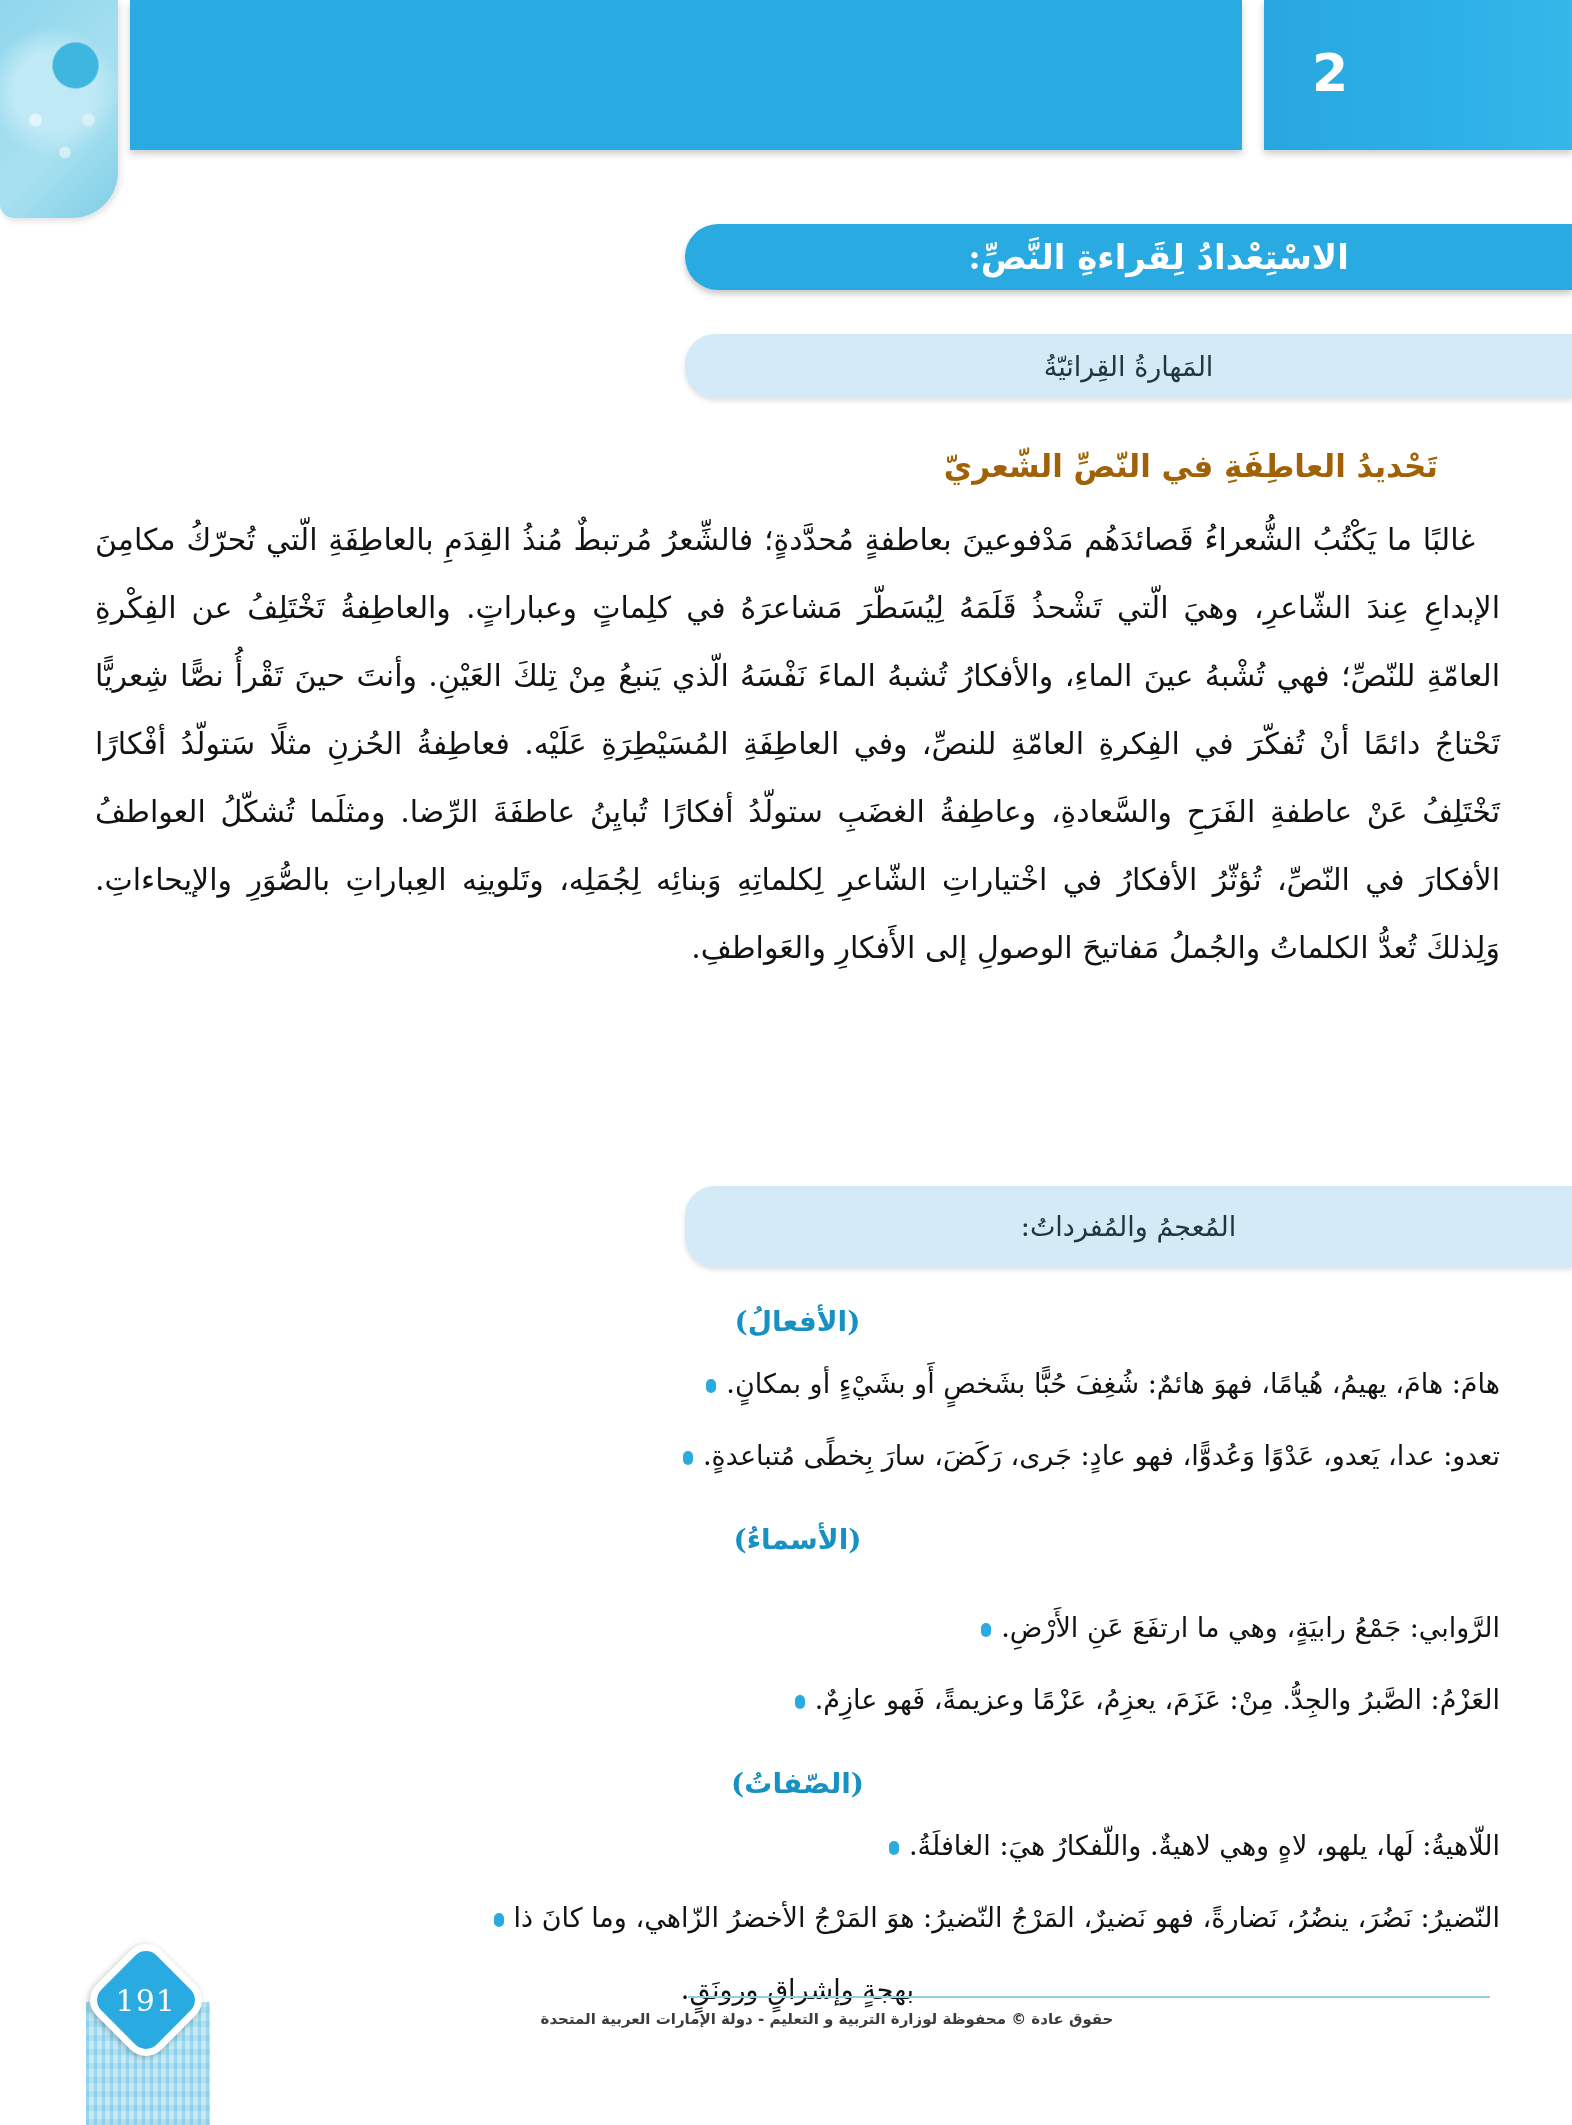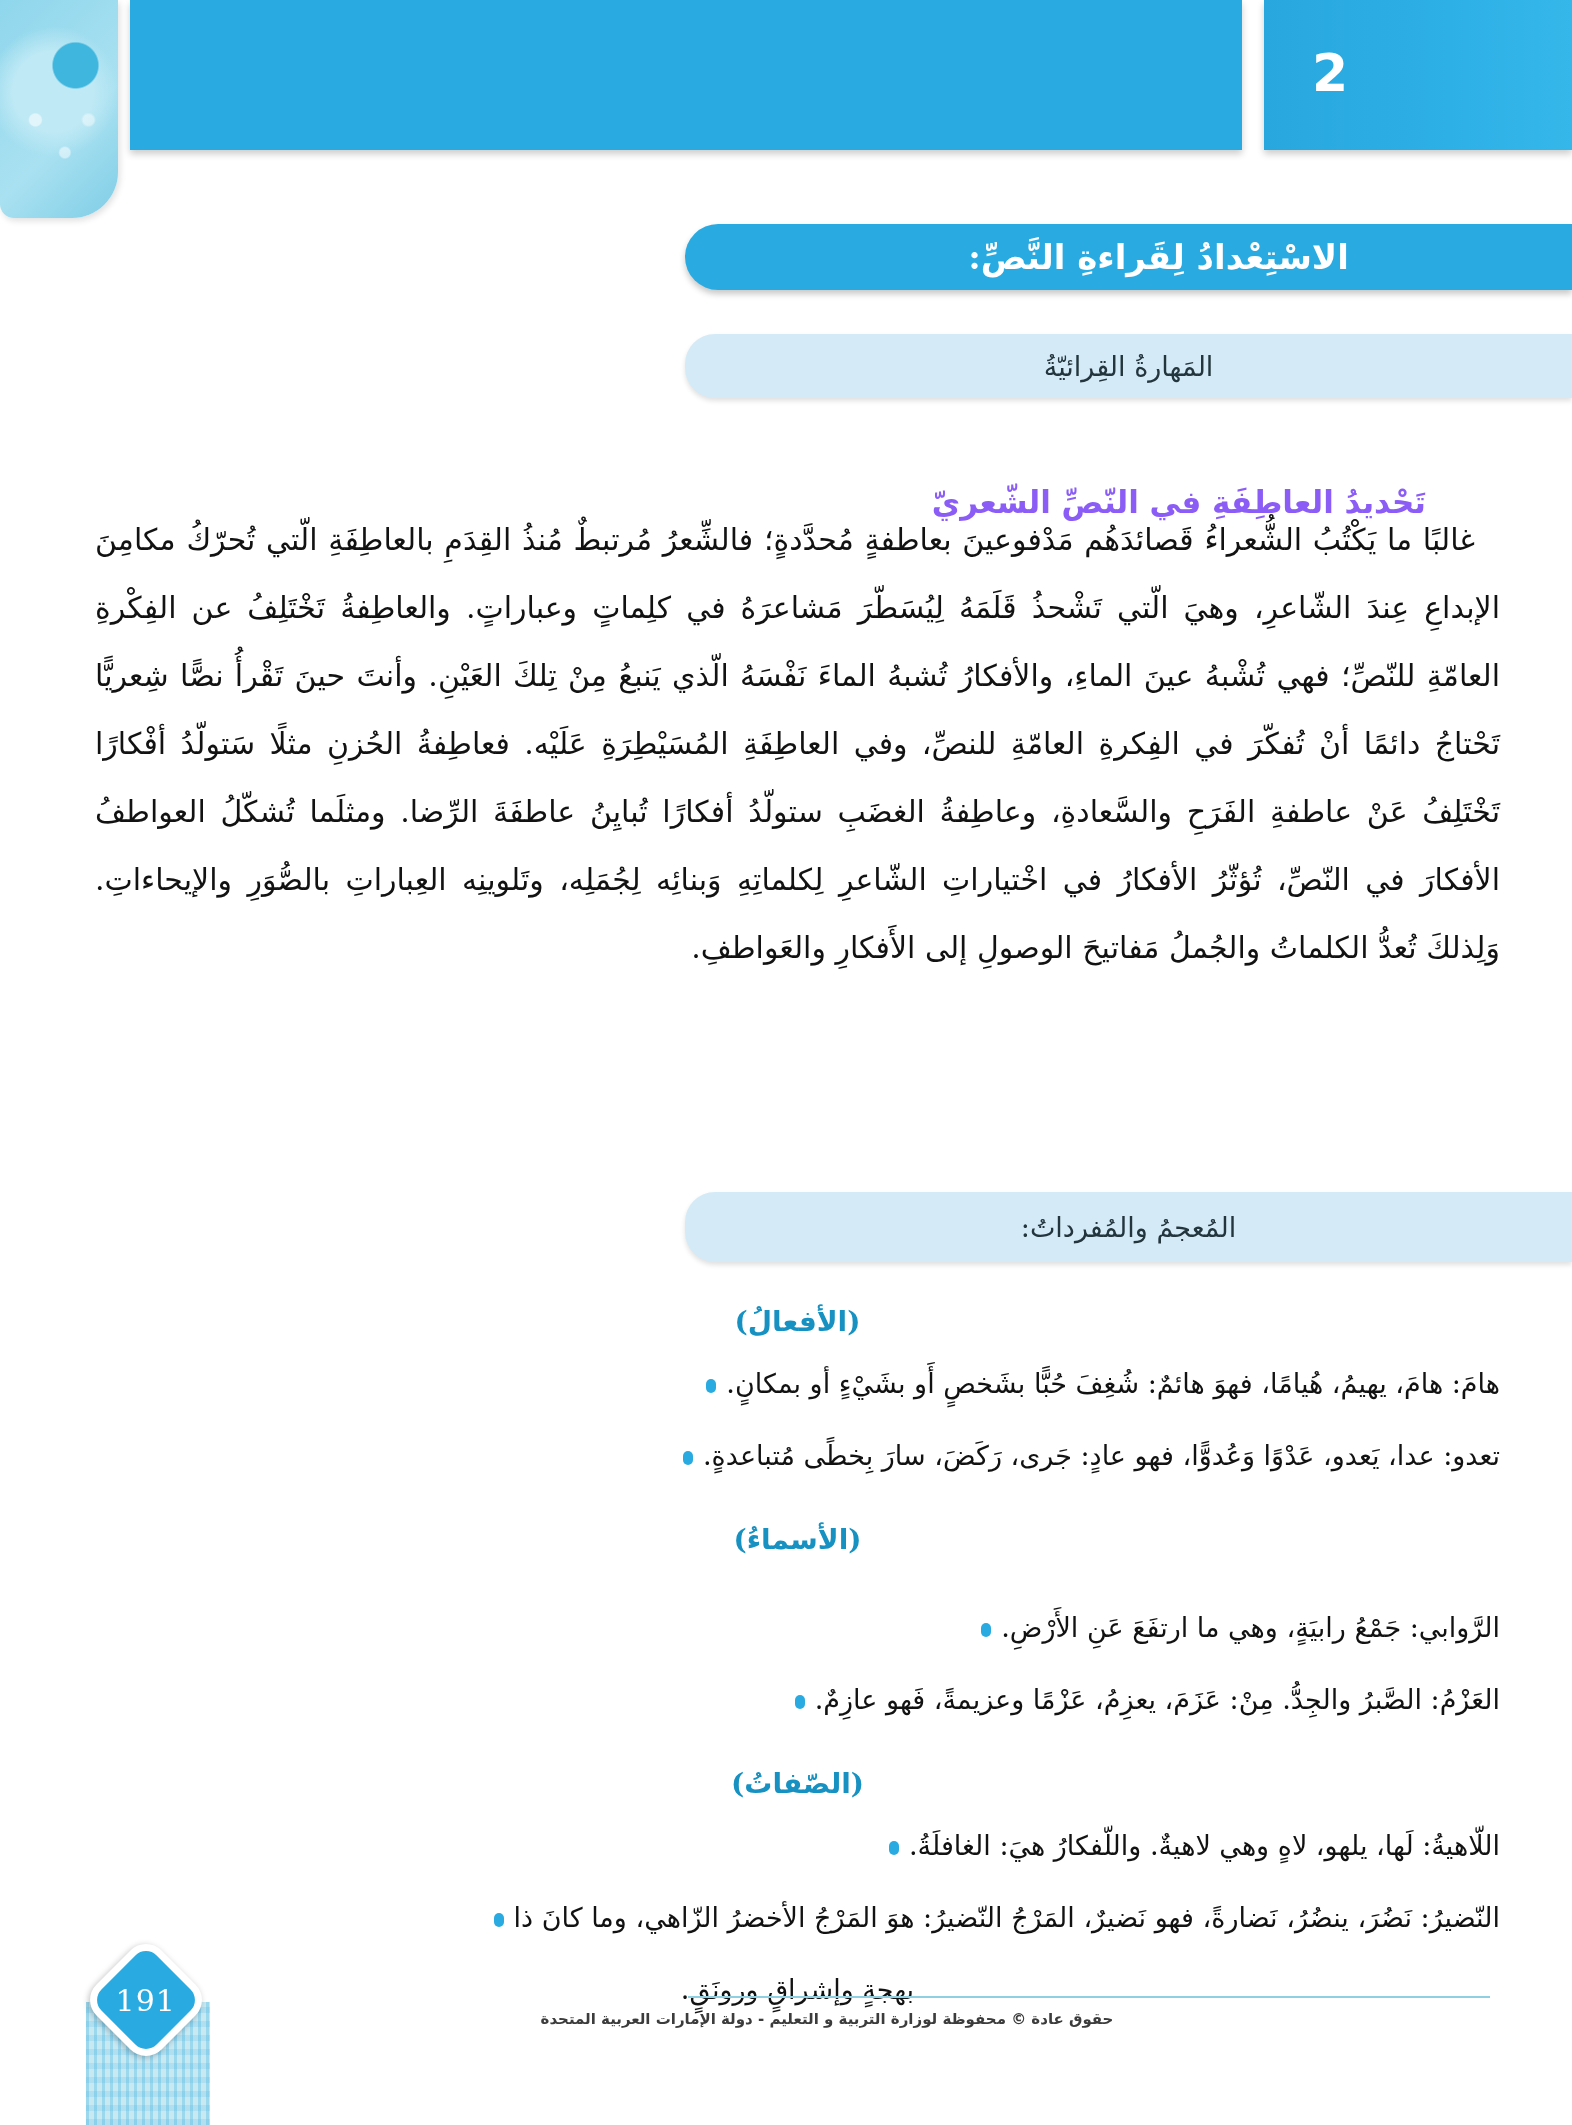--- a/index.html
+++ b/index.html
@@ -56,22 +56,22 @@
     padding-left:60px;
   }
   .banner-light{
     background:var(--c-light_banner,#D4EBF7);
     border-radius:30px 0 0 30px;
     color:#23353d;font-weight:normal;font-size:27px;
     box-shadow:0 3px 5px rgba(0,0,0,.12);
   }
   
   .skill-heading{
-    position:absolute;right:146px;top:448px;
-    direction:rtl;font-size:31px;font-weight:bold;color:#8b5cf6;margin-top:36px;
+    position:absolute;right:134px;top:448px;
+    direction:rtl;font-size:31px;font-weight:bold;color:#a16207;
   }
   .skill-paragraph{
     position:absolute;left:95px;top:506px;width:1405px;
     direction:rtl;text-align:justify;text-indent:25px;
     font-size:30px;line-height:68px;color:#121212;
   }
   
   .vocab{
     position:absolute;left:95px;top:1296px;width:1405px;
     direction:rtl;color:#121212;
@@ -141,21 +141,21 @@
   <div class="banner banner-blue" style="top:224px;height:66px;">
     <span>الاسْتِعْدادُ لِقَراءةِ النَّصِّ:</span>
   </div>
   <div class="banner banner-light" style="top:334px;height:64px;">
     <span>المَهارةُ القِرائيّةُ</span>
   </div>
 
   <h2 class="skill-heading">تَحْديدُ العاطِفَةِ في النّصِّ الشّعريّ</h2>
   <p class="skill-paragraph">غالبًا ما يَكْتُبُ الشُّعراءُ قَصائدَهُم مَدْفوعينَ بعاطفةٍ مُحدَّدةٍ؛ فالشِّعرُ مُرتبطٌ مُنذُ القِدَمِ بالعاطِفَةِ الّتي تُحرّكُ مكامِنَ الإبداعِ عِندَ الشّاعرِ، وهيَ الّتي تَشْحذُ قَلَمَهُ لِيُسَطّرَ مَشاعرَهُ في كلِماتٍ وعباراتٍ. والعاطِفةُ تَخْتَلِفُ عن الفِكْرةِ العامّةِ للنّصِّ؛ فهي تُشْبهُ عينَ الماءِ، والأفكارُ تُشبهُ الماءَ نَفْسَهُ الّذي يَنبعُ مِنْ تِلكَ العَيْنِ. وأنتَ حينَ تَقْرأُ نصًّا شِعريًّا تَحْتاجُ دائمًا أنْ تُفكّرَ في الفِكرةِ العامّةِ للنصِّ، وفي العاطِفَةِ المُسَيْطِرَةِ عَلَيْه. فعاطِفةُ الحُزنِ مثلًا سَتولّدُ أفْكارًا تَخْتَلِفُ عَنْ عاطفةِ الفَرَحِ والسَّعادةِ، وعاطِفةُ الغضَبِ ستولّدُ أفكارًا تُبايِنُ عاطفَةَ الرِّضا. ومثلَما تُشكّلُ العواطفُ الأفكارَ في النّصِّ، تُؤثّرُ الأفكارُ في اخْتياراتِ الشّاعرِ لِكلماتِهِ وَبنائِه لِجُمَلِه، وتَلوينِه العِباراتِ بالصُّوَرِ والإيحاءاتِ. وَلِذلكَ تُعدُّ الكلماتُ والجُملُ مَفاتيحَ الوصولِ إلى الأَفكارِ والعَواطفِ.</p>
 
-  <div class="banner banner-light" style="top:1186px;height:70px;margin-top:6px;">
+  <div class="banner banner-light" style="top:1186px;height:81px;">
     <span>المُعجمُ والمُفرداتُ:</span>
   </div>
 
   <div class="vocab">
 
     <div class="vocab-heading first">(الأفعالُ)</div>
     <div class="vocab-item">
       <span>هامَ: هامَ، يهيمُ، هُيامًا، فهوَ هائمٌ: شُغِفَ حُبًّا بشَخصٍ أَو بشَيْءٍ أو بمكانٍ.</span><span class="dot"></span>
     </div>
     <div class="vocab-item">

